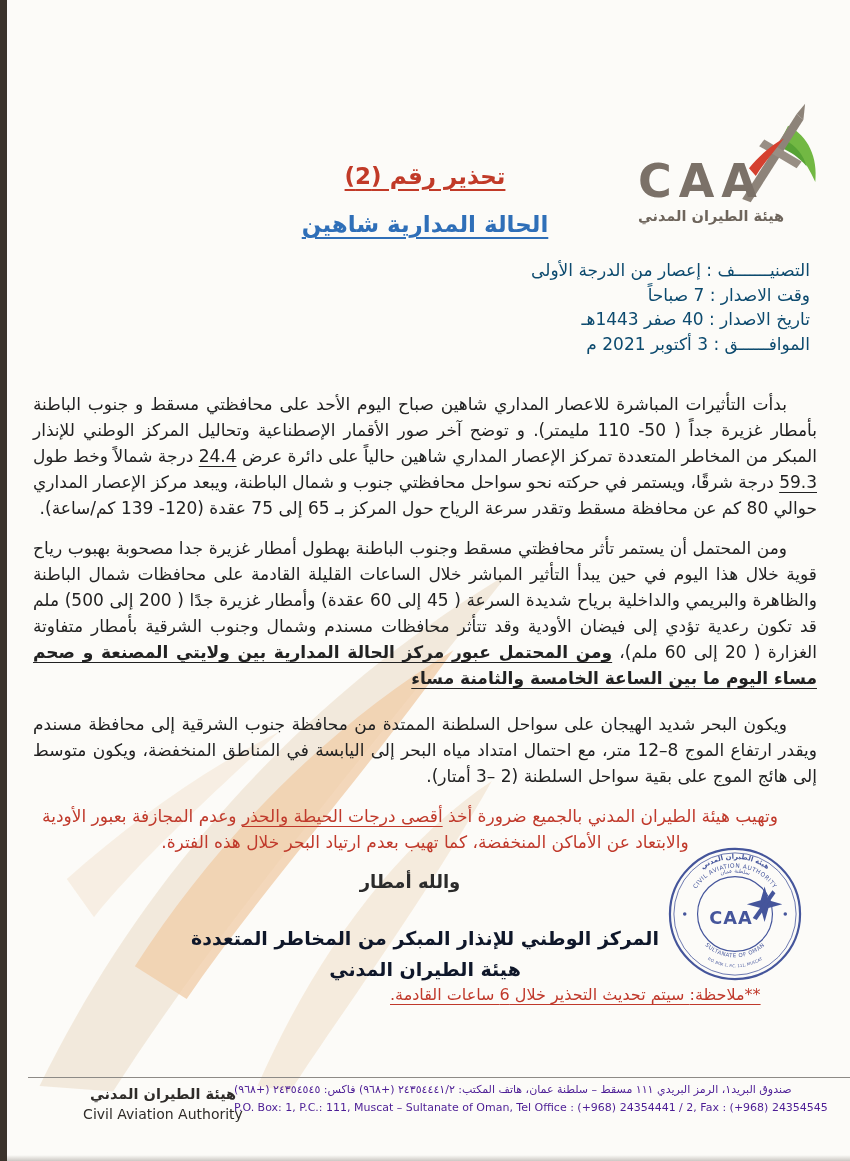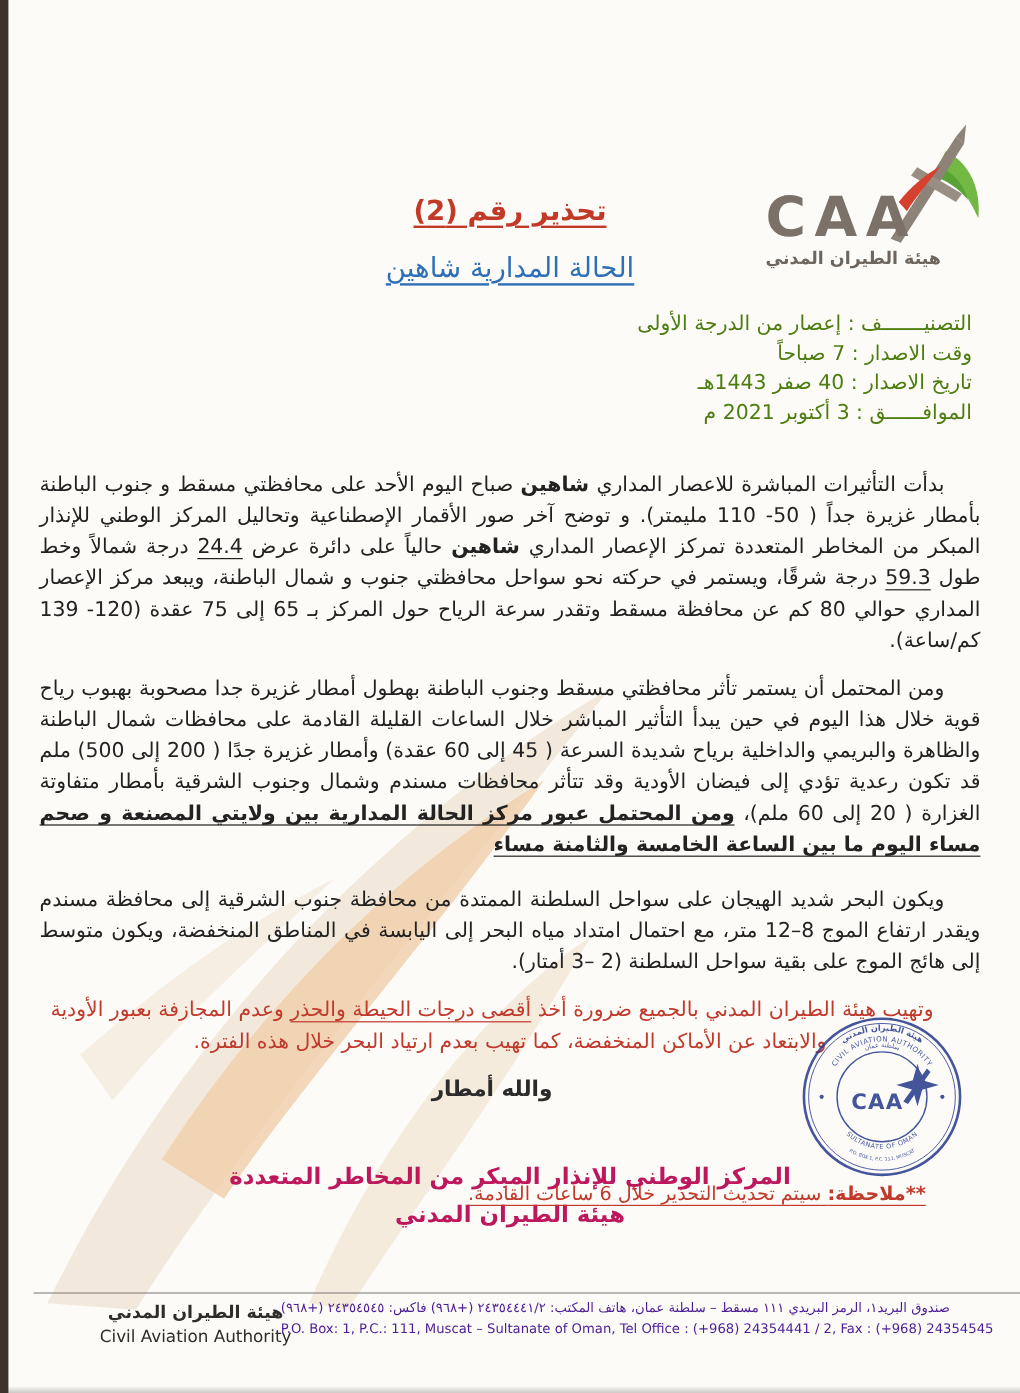--- a/index.html
+++ b/index.html
@@ -12,35 +12,35 @@
   .watermark{position:absolute;left:-15px;top:552px;width:545px;height:545px;opacity:.5;pointer-events:none;}
 
   
   .logo{position:absolute;left:632px;top:102px;width:195px;height:140px;}
   .logo-star{position:absolute;right:2px;top:0;width:118px;height:102px;}
   .logo-acronym{position:absolute;left:6px;top:56px;font-size:46px;font-weight:bold;color:#7b7168;letter-spacing:7px;line-height:1;}
   .logo-arabic{position:absolute;left:0px;top:106px;width:158px;text-align:center;font-size:14.5px;font-weight:bold;color:#6e655c;}
 
   .title-red{position:absolute;top:163px;left:0;width:850px;text-align:center;color:#c13a28;font-size:23px;font-weight:bold;}
   .title-red span{text-decoration:underline;text-underline-offset:5px;}
-  .subtitle-blue{position:absolute;top:211px;left:0;width:850px;text-align:center;color:#2f6fb8;font-size:23px;font-weight:normal;}
+  .subtitle-blue{position:absolute;top:211px;left:0;width:850px;text-align:center;color:#2f6fb8;font-size:23px;font-weight:bold;}
   .subtitle-blue span{text-decoration:underline;text-underline-offset:5px;}
 
-  .info-block{position:absolute;top:258px;right:40px;width:430px;direction:rtl;text-align:right;color:#4d7c0f;font-size:17px;line-height:24.5px;}
+  .info-block{position:absolute;top:258px;right:40px;width:430px;direction:rtl;text-align:right;color:#0c4a6e;font-size:17px;line-height:24.5px;}
 
   .body-text{position:absolute;top:391px;left:33px;width:784px;direction:rtl;color:#222;font-size:17px;line-height:26px;text-align:justify;}
   .body-text p{margin:0 0 14px 0;text-indent:30px;}
   .body-text p.p2{margin-bottom:20px;}
   .body-text p.p3{}
-  .bold{font-weight:bold;}
+  .bold{font-weight:normal;}
   .bold-underline{font-weight:bold;text-decoration:underline;text-underline-offset:4px;}
   .underline{text-decoration:underline;text-underline-offset:4px;}
   .warning{color:#c0392b;font-weight:normal;text-align:center;text-indent:0;margin:0;}
   .tagline{margin-top:24px;text-align:center;color:#2b2b2b;font-weight:bold;font-size:18px;text-indent:0;}
-  .signature{margin-top:45px;text-align:center;color:#be185d;font-weight:bold;font-size:19px;line-height:31px;}
+  .signature{margin-top:28px;text-align:center;color:#0f172a;font-weight:bold;font-size:19px;line-height:31px;}
 
   .stamp{position:absolute;right:46px;top:845px;width:138px;height:138px;opacity:.88;}
 
   .note-line{position:absolute;top:985px;right:40px;width:420px;direction:rtl;text-align:left;color:#c0392b;font-size:16px;}
   .note-line .inner{text-decoration:underline;text-underline-offset:4px;}
 
   .footer-rule{position:absolute;top:1077px;left:28px;right:0;border-top:1.5px solid #8d8a86;}
   .footer-left{position:absolute;left:58px;top:1086px;width:210px;text-align:center;color:#2f2c29;}
   .footer-left .ar{font-size:14.5px;font-weight:bold;}
   .footer-left .en{font-size:14px;margin-top:4px;font-weight:500;}

